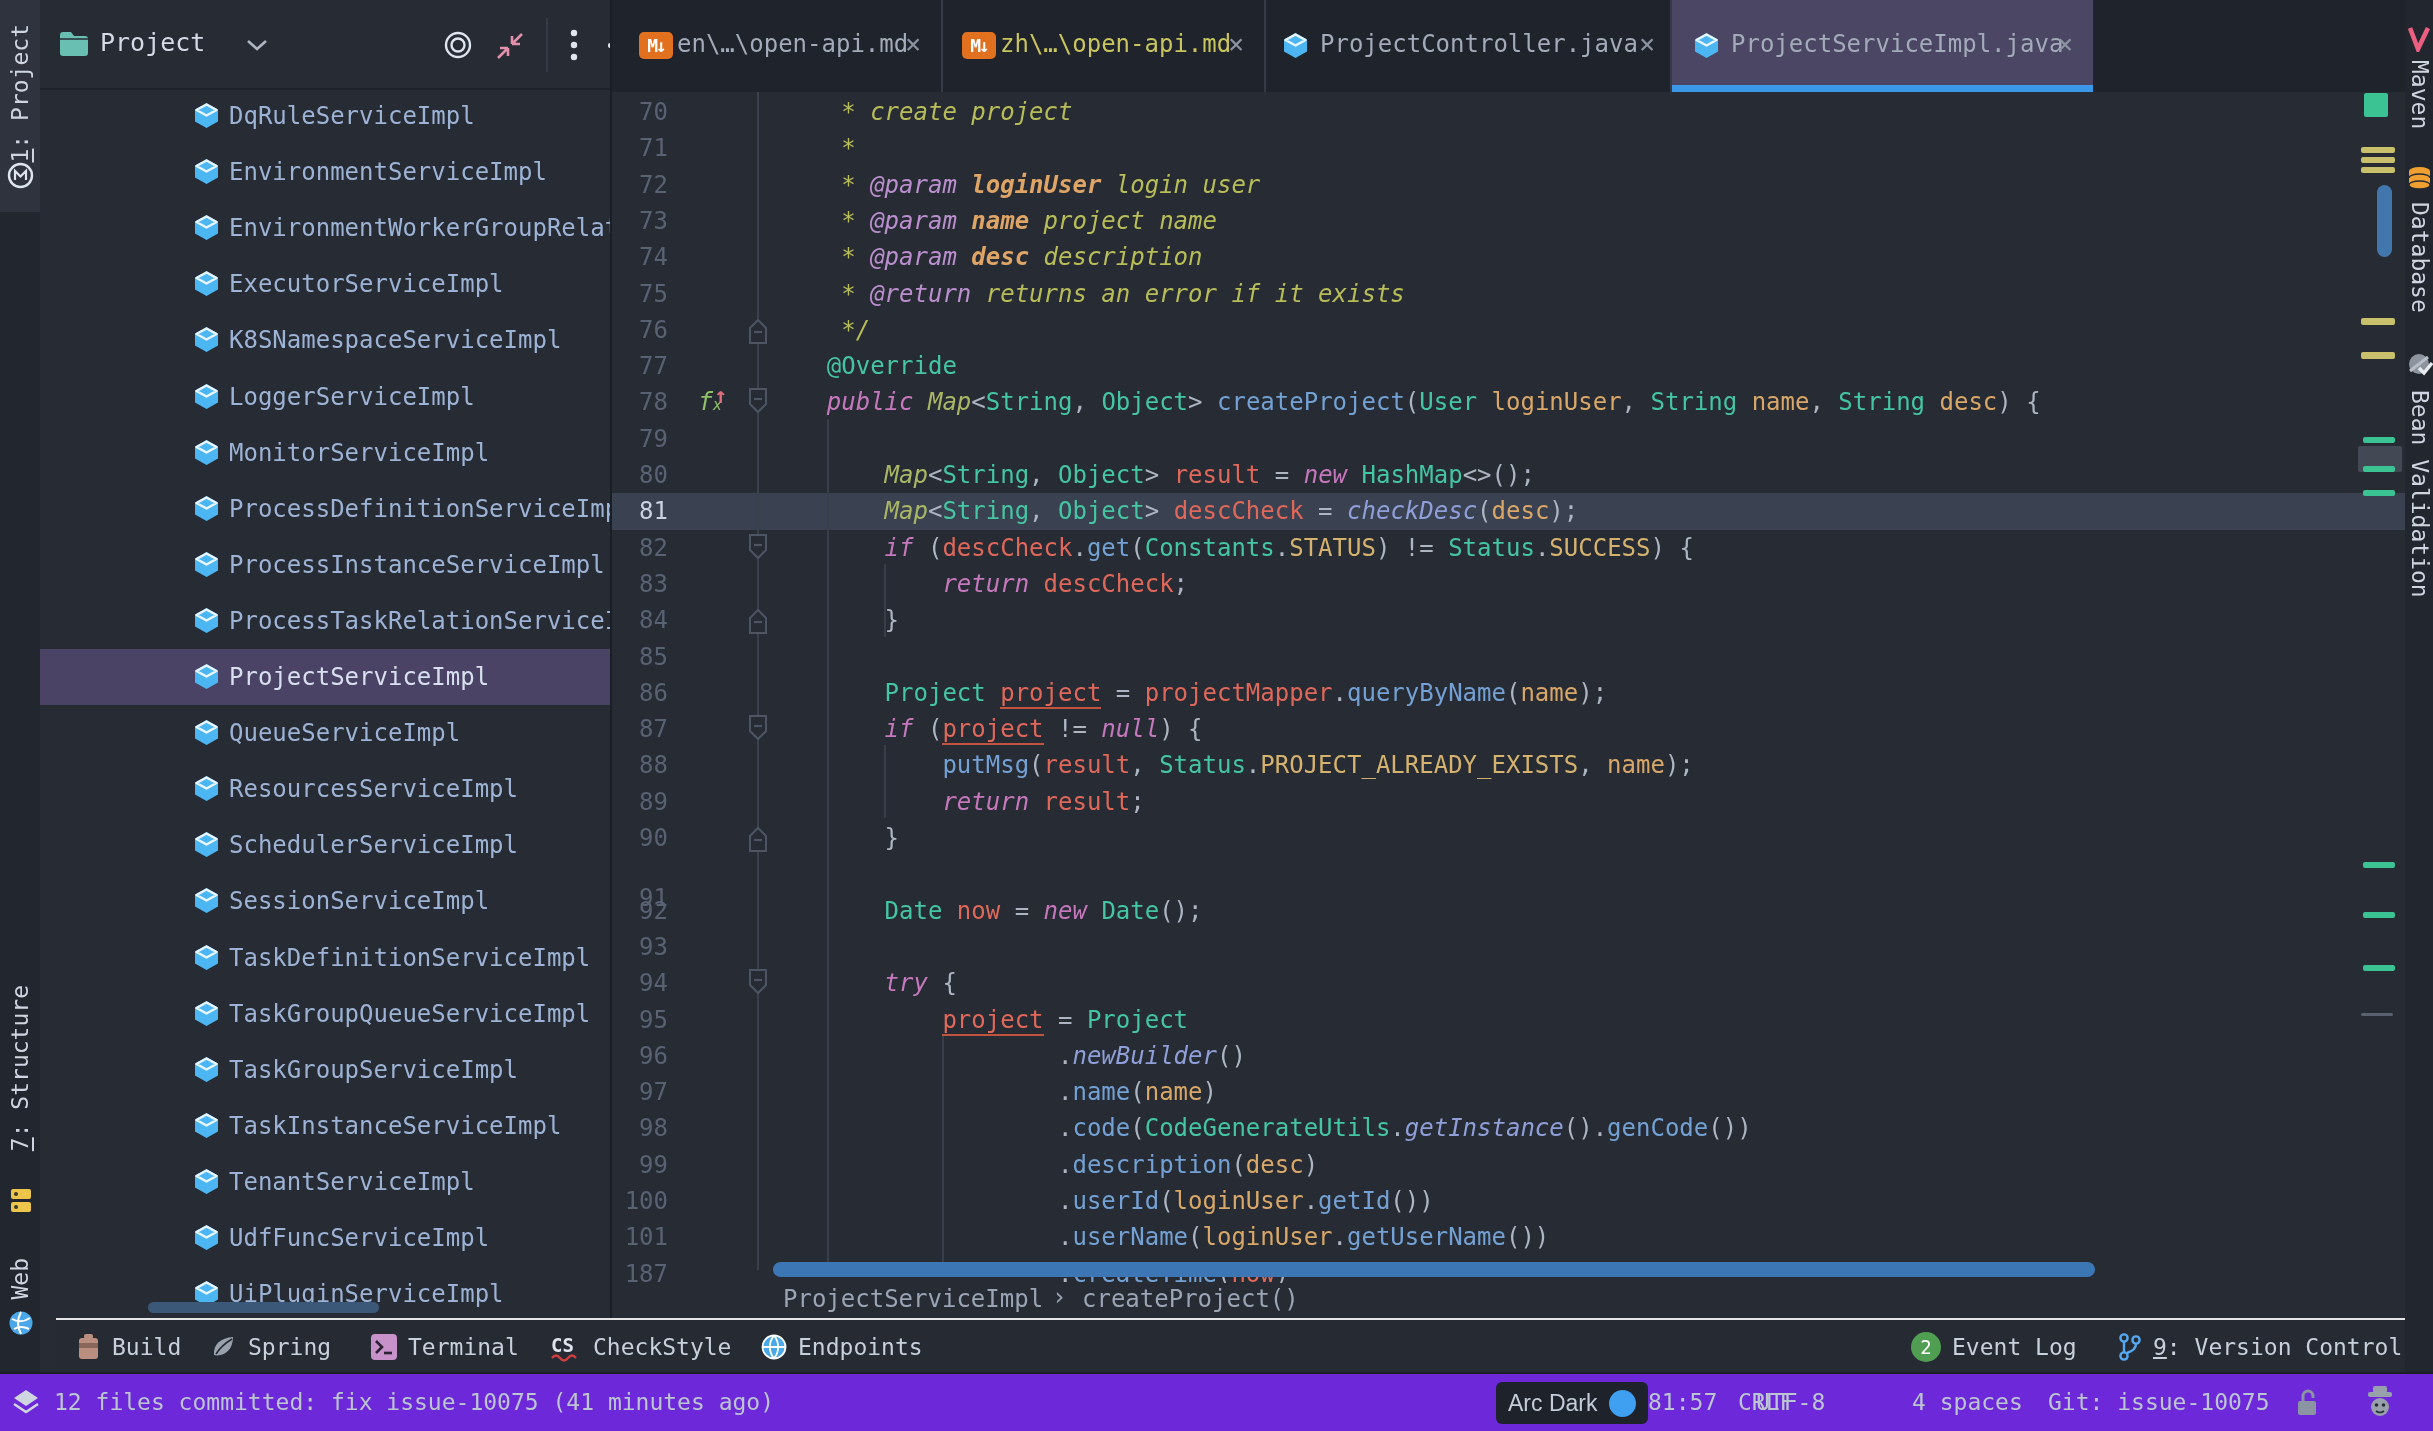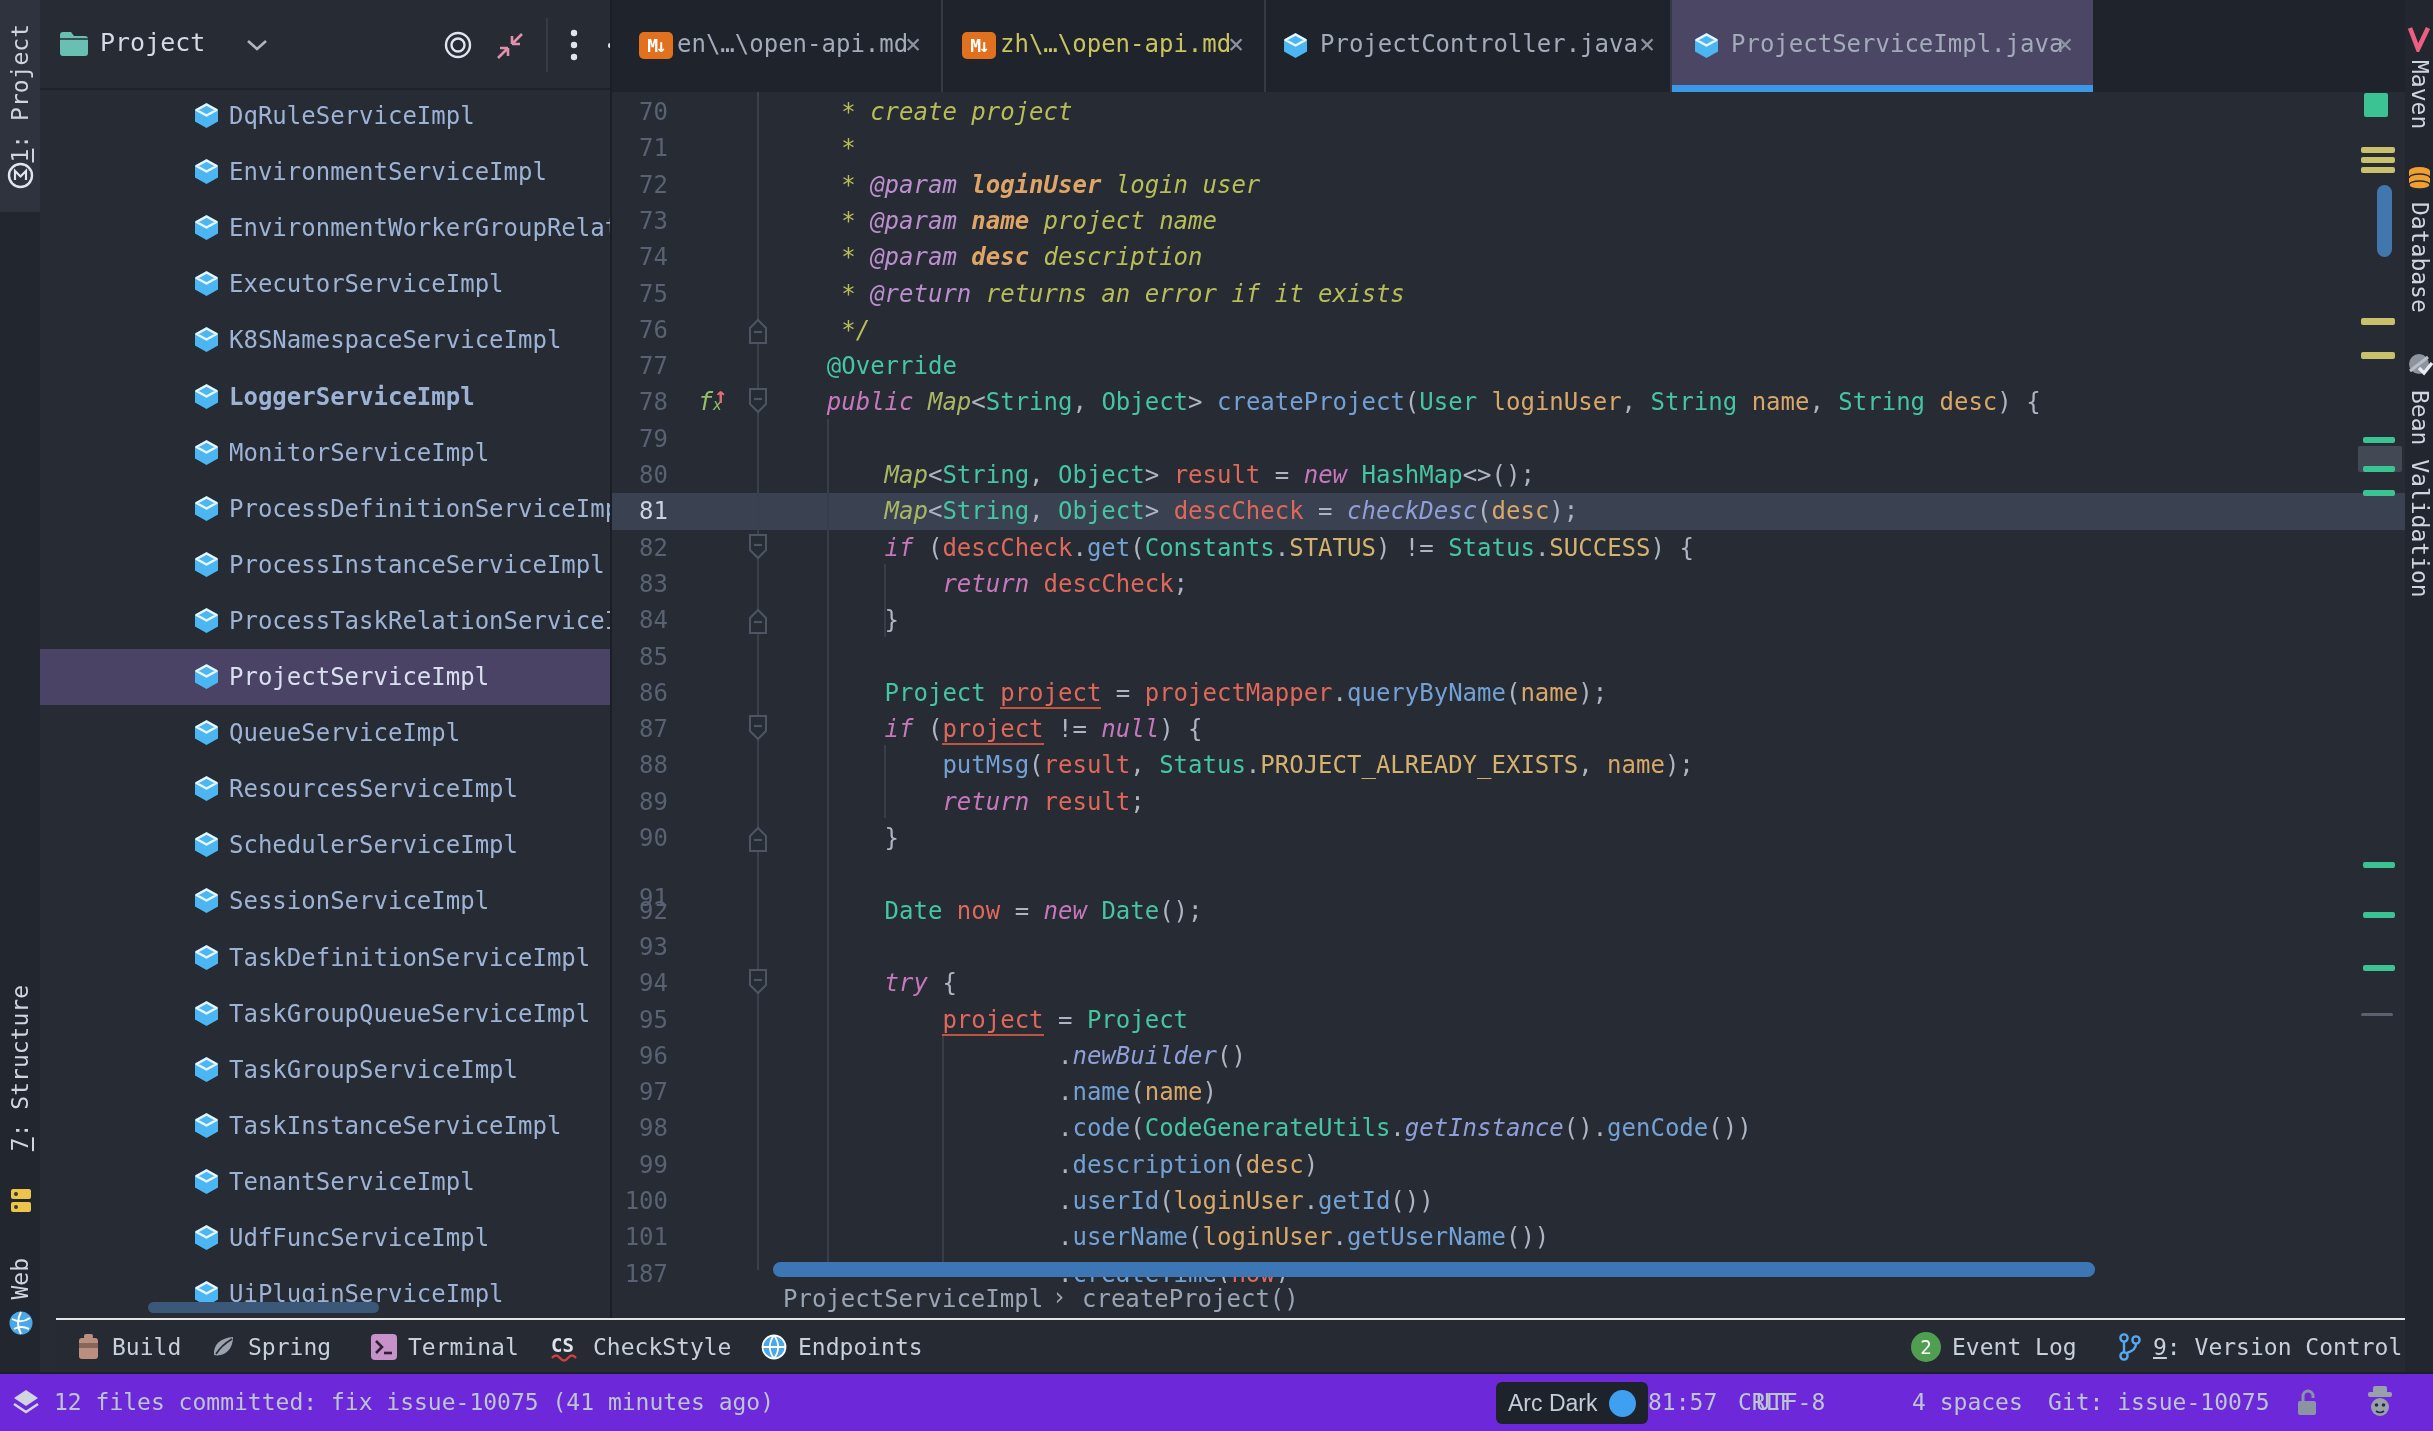--- a/index.html
+++ b/index.html
@@ -141,21 +141,21 @@
           </svg>
           <span class="tree-label">ExecutorServiceImpl</span>
         </div>
         <div class="tree-row" style="top: 312.4px;">
           <svg width="27" height="27" viewBox="0 0 27 27" class="cube">
             <path d="M13.5 1 L25 7.5 V19.5 L13.5 26 L2 19.5 V7.5 Z" fill="#4cb6f2"></path>
             <path d="M13.5 2.5 L23.5 8 L13.5 13.5 L3.5 8 Z" fill="none" stroke="#eaf6ff" stroke-width="2.4" stroke-linejoin="round"></path>
           </svg>
           <span class="tree-label">K8SNamespaceServiceImpl</span>
         </div>
-        <div class="tree-row" style="top: 368.5px; font-weight: bold;">
+        <div class="tree-row" style="top: 368.5px;">
           <svg width="27" height="27" viewBox="0 0 27 27" class="cube">
             <path d="M13.5 1 L25 7.5 V19.5 L13.5 26 L2 19.5 V7.5 Z" fill="#4cb6f2"></path>
             <path d="M13.5 2.5 L23.5 8 L13.5 13.5 L3.5 8 Z" fill="none" stroke="#eaf6ff" stroke-width="2.4" stroke-linejoin="round"></path>
           </svg>
           <span class="tree-label">LoggerServiceImpl</span>
         </div>
         <div class="tree-row" style="top: 424.6px;">
           <svg width="27" height="27" viewBox="0 0 27 27" class="cube">
             <path d="M13.5 1 L25 7.5 V19.5 L13.5 26 L2 19.5 V7.5 Z" fill="#4cb6f2"></path>
             <path d="M13.5 2.5 L23.5 8 L13.5 13.5 L3.5 8 Z" fill="none" stroke="#eaf6ff" stroke-width="2.4" stroke-linejoin="round"></path>

